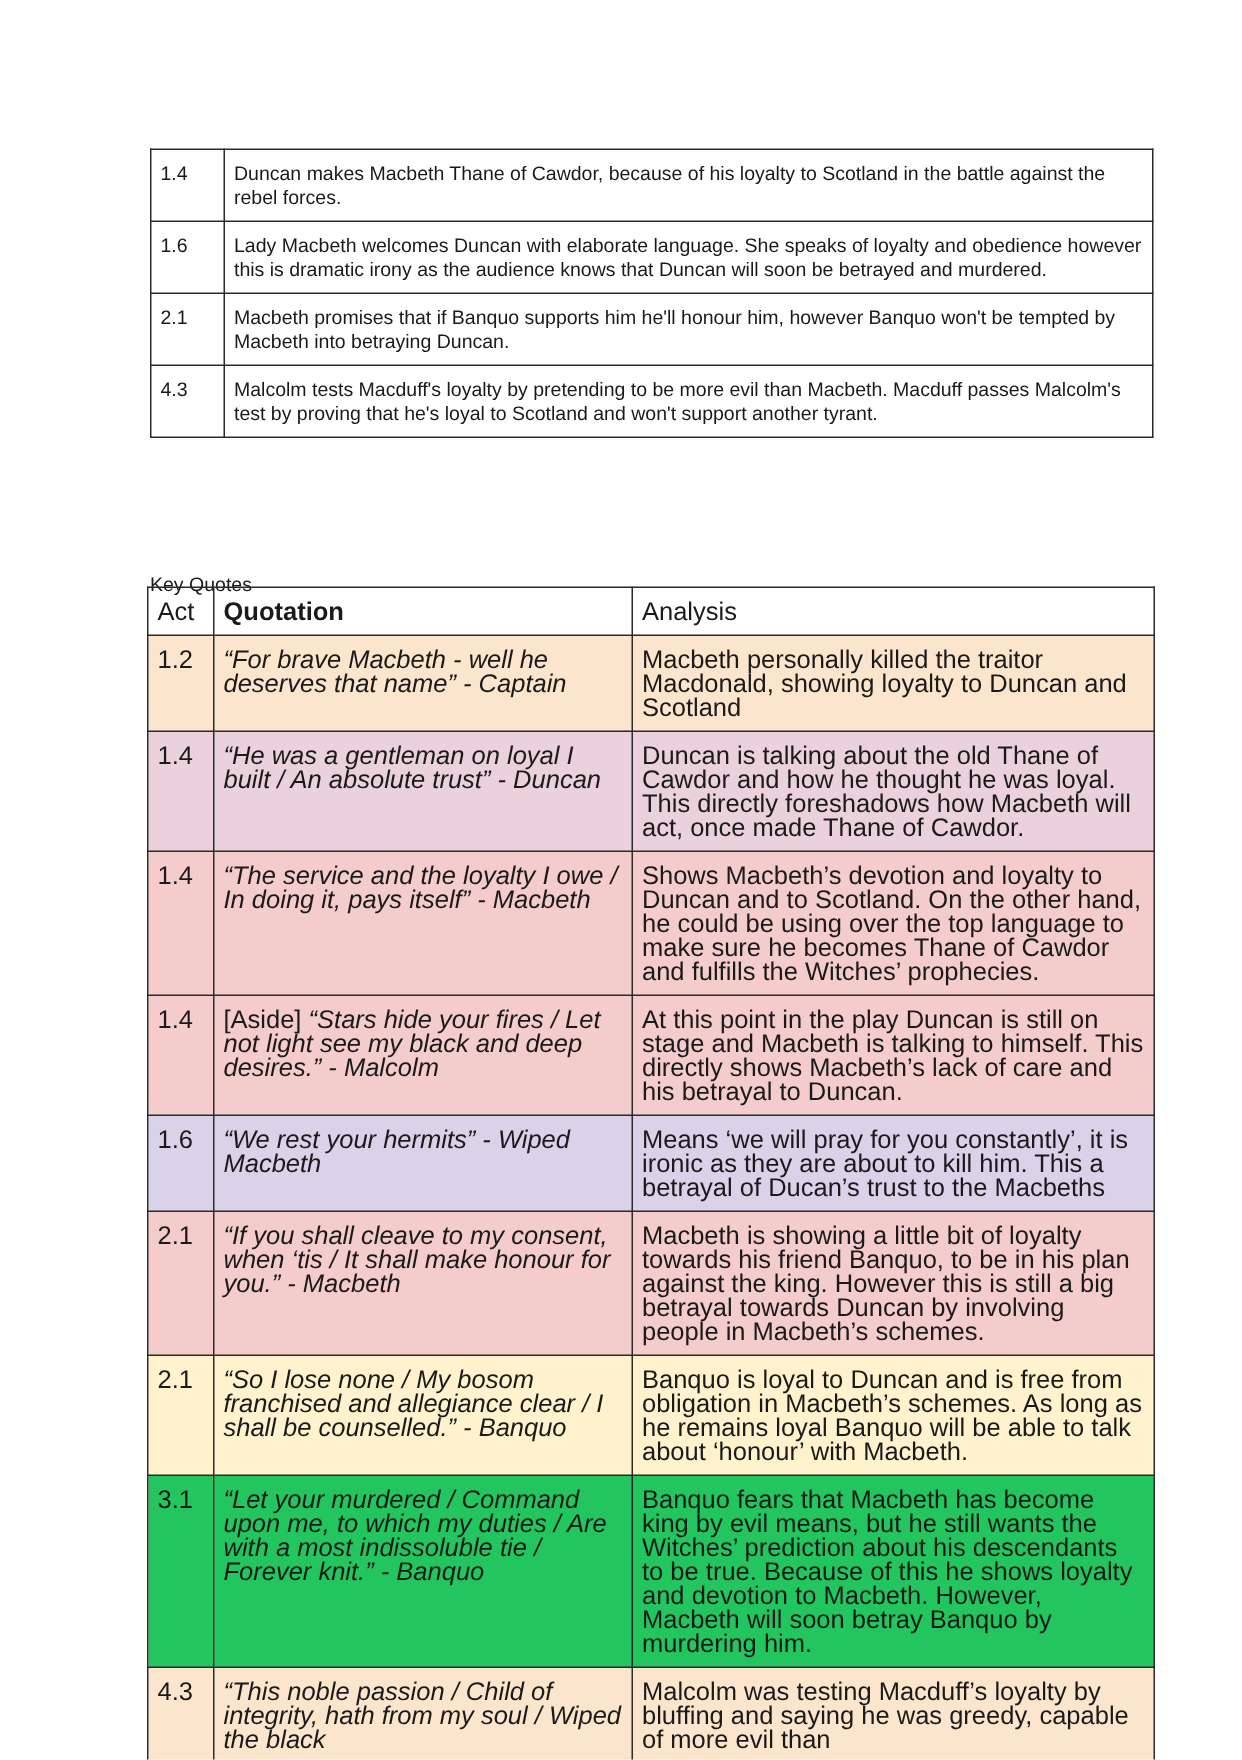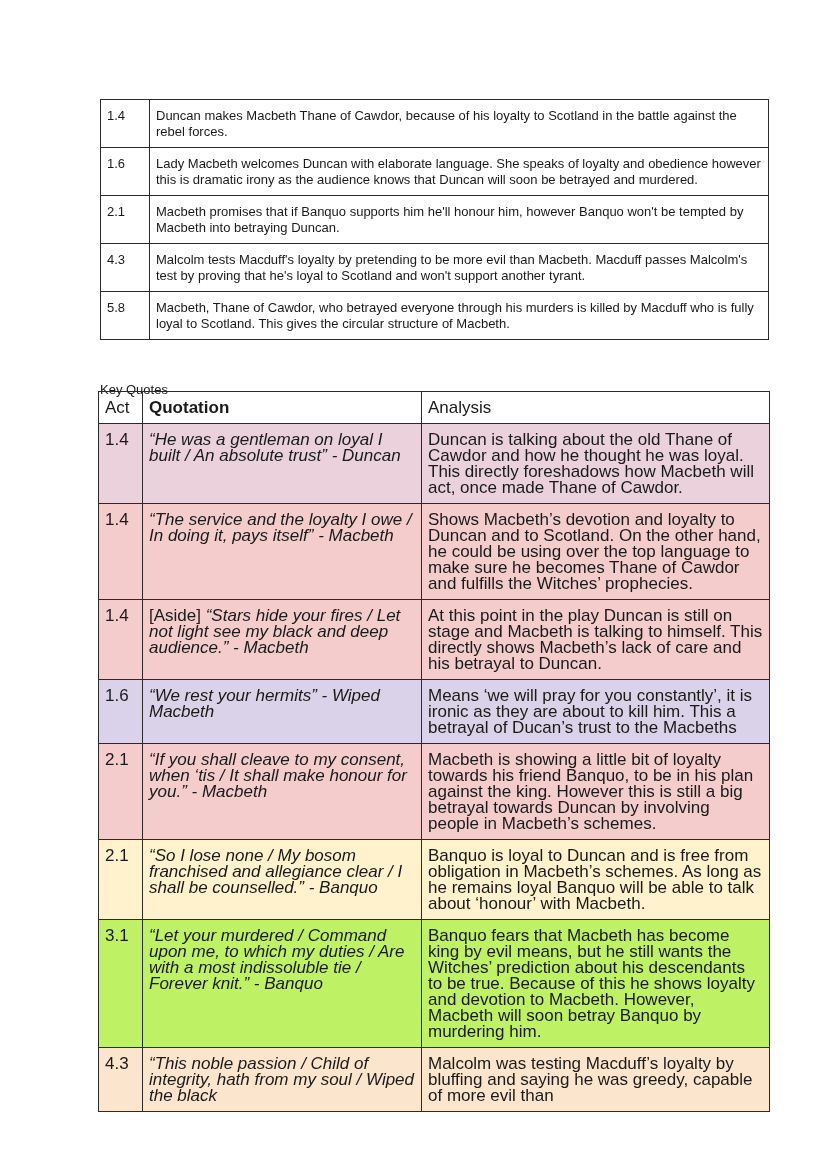--- a/index.html
+++ b/index.html
@@ -28,69 +28,70 @@
         <td>Lady Macbeth welcomes Duncan with elaborate language. She speaks of loyalty and obedience however this is dramatic irony as the audience knows that Duncan will soon be betrayed and murdered.</td>
       </tr>
       <tr>
         <td class="act">2.1</td>
         <td>Macbeth promises that if Banquo supports him he'll honour him, however Banquo won't be tempted by Macbeth into betraying Duncan.</td>
       </tr>
       <tr>
         <td class="act">4.3</td>
         <td>Malcolm tests Macduff's loyalty by pretending to be more evil than Macbeth. Macduff passes Malcolm's test by proving that he's loyal to Scotland and won't support another tyrant.</td>
       </tr>
-      <tr>
-        <td class="act">5.8</td>
-        <td>Macbeth, Thane of Cawdor, who betrayed everyone through his murders is killed by Macduff who is fully loyal to Scotland. This gives the circular structure of Macbeth.</td>
-      </tr>
     </tbody>
 </table>
 
 <div class="kq-title">Key Quotes</div>
 
 <table class="t2">
   <thead>
     <tr class="hdr">
       <th class="c-act">Act</th>
       <th class="c-quote">Quotation</th>
       <th>Analysis</th>
     </tr>
   </thead>
   <tbody id="t2body">
+      <tr style="background: rgb(252, 229, 205);">
+        <td>1.2</td>
+        <td><span></span><span class="q">“For brave Macbeth - well he deserves that name” - Captain</span></td>
+        <td>Macbeth personally killed the traitor Macdonald, showing loyalty to Duncan and Scotland</td>
+      </tr>
       <tr style="background: rgb(234, 209, 220);">
         <td>1.4</td>
         <td><span></span><span class="q">“He was a gentleman on loyal I built / An absolute trust” - Duncan</span></td>
         <td>Duncan is talking about the old Thane of Cawdor and how he thought he was loyal. This directly foreshadows how Macbeth will act, once made Thane of Cawdor.</td>
       </tr>
       <tr style="background: rgb(244, 204, 204);">
         <td>1.4</td>
         <td><span></span><span class="q">“The service and the loyalty I owe / In doing it, pays itself” - Macbeth</span></td>
         <td>Shows Macbeth’s devotion and loyalty to Duncan and to Scotland. On the other hand, he could be using over the top language to make sure he becomes Thane of Cawdor and fulfills the Witches’ prophecies.</td>
       </tr>
       <tr style="background: rgb(244, 204, 204);">
         <td>1.4</td>
-        <td><span>[Aside] </span><span class="q">“Stars hide your fires / Let not light see my black and deep audience.” - Macbeth</span></td>
+        <td><span>[Aside] </span><span class="q">“Stars hide your fires / Let not light see my black and deep desires.” - Malcolm</span></td>
         <td>At this point in the play Duncan is still on stage and Macbeth is talking to himself. This directly shows Macbeth’s lack of care and his betrayal to Duncan.</td>
       </tr>
       <tr style="background: rgb(217, 210, 233);">
         <td>1.6</td>
         <td><span></span><span class="q">“We rest your hermits” - Wiped Macbeth</span></td>
         <td>Means ‘we will pray for you constantly’, it is ironic as they are about to kill him. This a betrayal of Ducan’s trust to the Macbeths</td>
       </tr>
       <tr style="background: rgb(244, 204, 204);">
         <td>2.1</td>
         <td><span></span><span class="q">“If you shall cleave to my consent, when ‘tis / It shall make honour for you.” - Macbeth</span></td>
         <td>Macbeth is showing a little bit of loyalty towards his friend Banquo, to be in his plan against the king. However this is still a big betrayal towards Duncan by involving people in Macbeth’s schemes.</td>
       </tr>
       <tr style="background: rgb(255, 242, 204);">
         <td>2.1</td>
         <td><span></span><span class="q">“So I lose none / My bosom franchised and allegiance clear / I shall be counselled.” - Banquo</span></td>
         <td>Banquo is loyal to Duncan and is free from obligation in Macbeth’s schemes. As long as he remains loyal Banquo will be able to talk about ‘honour’ with Macbeth.</td>
       </tr>
-      <tr style="background: #bef264;">
+      <tr style="background: #22c55e;">
         <td>3.1</td>
         <td><span></span><span class="q">“Let your murdered / Command upon me, to which my duties / Are with a most indissoluble tie / Forever knit.” - Banquo</span></td>
         <td>Banquo fears that Macbeth has become king by evil means, but he still wants the Witches’ prediction about his descendants to be true. Because of this he shows loyalty and devotion to Macbeth. However, Macbeth will soon betray Banquo by murdering him.</td>
       </tr>
       <tr style="background: rgb(252, 229, 205);">
         <td>4.3</td>
         <td><span></span><span class="q">“This noble passion / Child of integrity, hath from my soul / Wiped the black</span></td>
         <td>Malcolm was testing Macduff’s loyalty by bluffing and saying he was greedy, capable of more evil than</td>
       </tr>
     </tbody>

